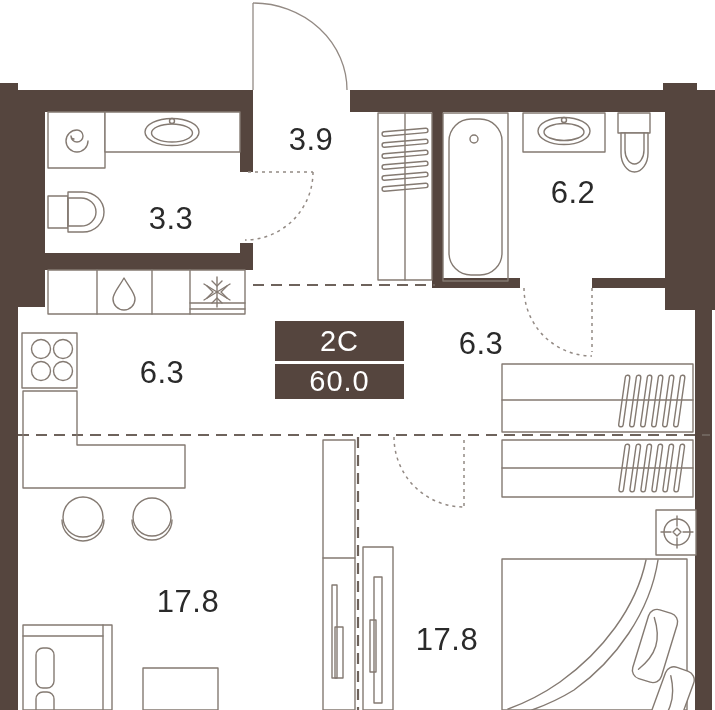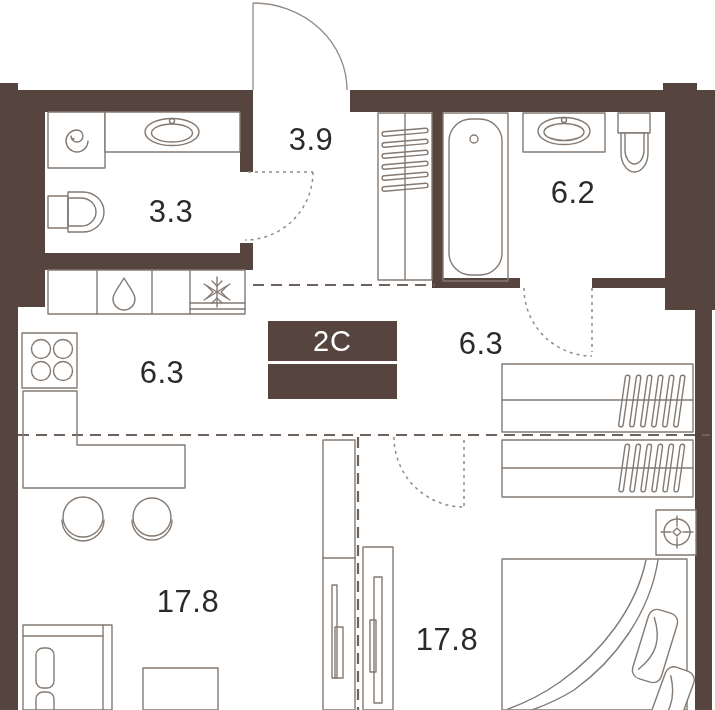--- a/index.html
+++ b/index.html
@@ -1,21 +1,21 @@
 <!DOCTYPE html>
 <html><head>
 <meta charset="utf-8">
 <style>
   html,body{margin:0;padding:0;background:#ffffff;}
   .plan{position:relative;width:715px;height:710px;background:#ffffff;overflow:hidden;
         font-family:"Liberation Sans", sans-serif;}
   .plan svg{position:absolute;left:0;top:0;}
   .room-label{position:absolute;transform:translate(-50%,-50%);font-size:31px;
         color:#2a2a2a;letter-spacing:0.5px;white-space:nowrap;}
-  .badge{position:absolute;left:268px;top:321px;width:129px;height:78px;background:#55453e;}
+  .badge{position:absolute;left:275px;top:321px;width:129px;height:78px;background:#55453e;}
   .badge .row1{height:40px;line-height:40px;text-align:center;color:#ffffff;font-size:29px;letter-spacing:1px;}
   .badge .divider{height:3px;background:#ffffff;}
   .badge .row2{height:35px;line-height:35px;text-align:center;color:#ffffff;font-size:29px;letter-spacing:1px;}
   
   .wall{fill:#55453e;stroke:none;}
   .fx{fill:#ffffff;stroke:#847a72;stroke-width:1.4;stroke-linejoin:round;}
   .ln{fill:none;stroke:#847a72;stroke-width:1.4;stroke-linejoin:round;stroke-linecap:round;}
   .dash{fill:none;stroke:#6e635c;stroke-width:2.2;stroke-dasharray:11 7;}
   .dot{fill:none;stroke:#938a84;stroke-width:1.5;stroke-dasharray:3 4;}
   .thin{fill:none;stroke:#938a84;stroke-width:1.3;}
@@ -186,26 +186,27 @@
     <rect class="ln" x="335" y="627" width="8" height="51"></rect>
     <rect class="ln" x="23" y="625" width="89" height="85"></rect>
     <line class="ln" x1="23" y1="636" x2="103" y2="636"></line>
     <line class="ln" x1="103" y1="625" x2="103" y2="710"></line>
     <rect class="ln" x="36" y="648" width="18" height="40" rx="7"></rect>
     <rect class="ln" x="36" y="692" width="18" height="26" rx="7"></rect>
     <rect class="ln" x="143" y="668" width="75" height="42"></rect>
   </g>
 </svg>
 
-  <div class="room-label" style="left:171px;top:212px;">3.3</div>
+  <div class="room-label" style="left:171px;top:219px;">3.3</div>
   <div class="room-label" style="left:311px;top:140px;">3.9</div>
   <div class="room-label" style="left:573px;top:193px;">6.2</div>
   <div class="room-label" style="left:162px;top:373px;">6.3</div>
   <div class="room-label" style="left:481px;top:344px;">6.3</div>
   <div class="room-label" style="left:188px;top:602px;">17.8</div>
   <div class="room-label" style="left:447px;top:640px;">17.8</div>
 
   <div class="badge">
     <div class="row1">2C</div>
     <div class="divider"></div>
+    <div class="row2">60.0</div>
   </div>
 
 </div>
 
 </body></html>

